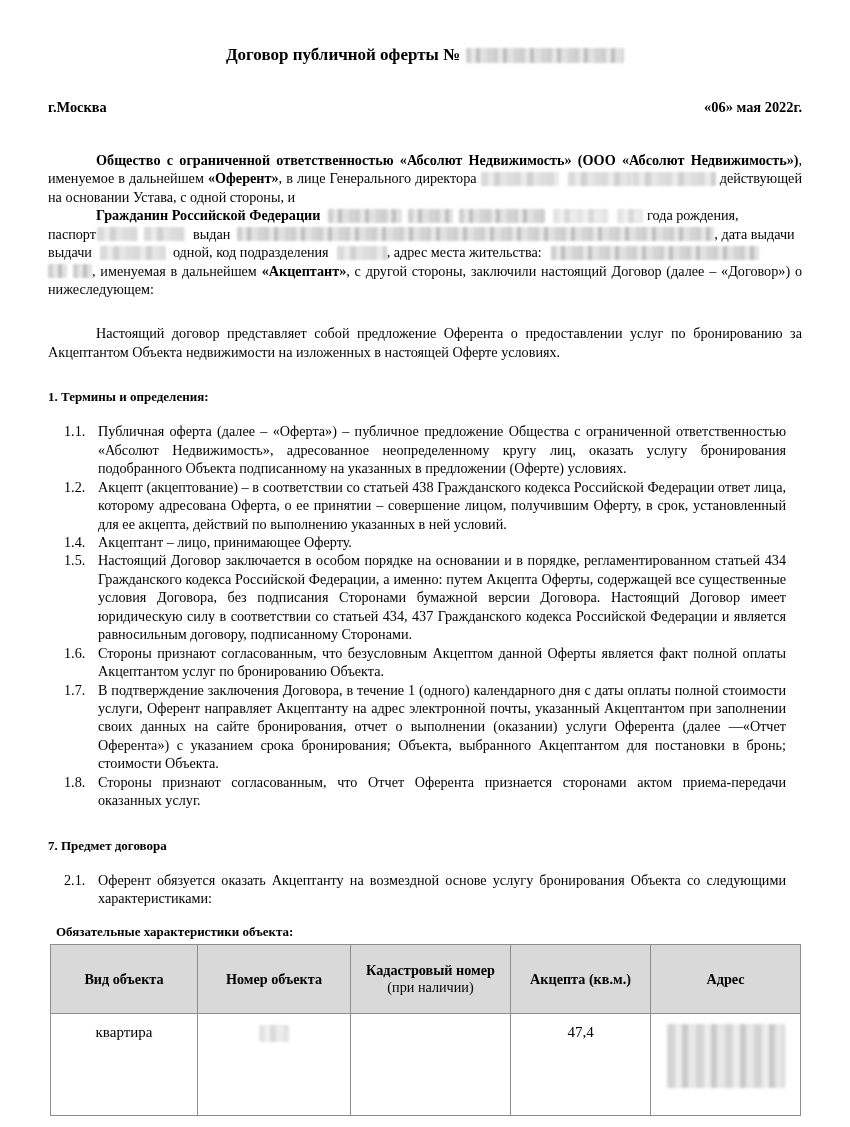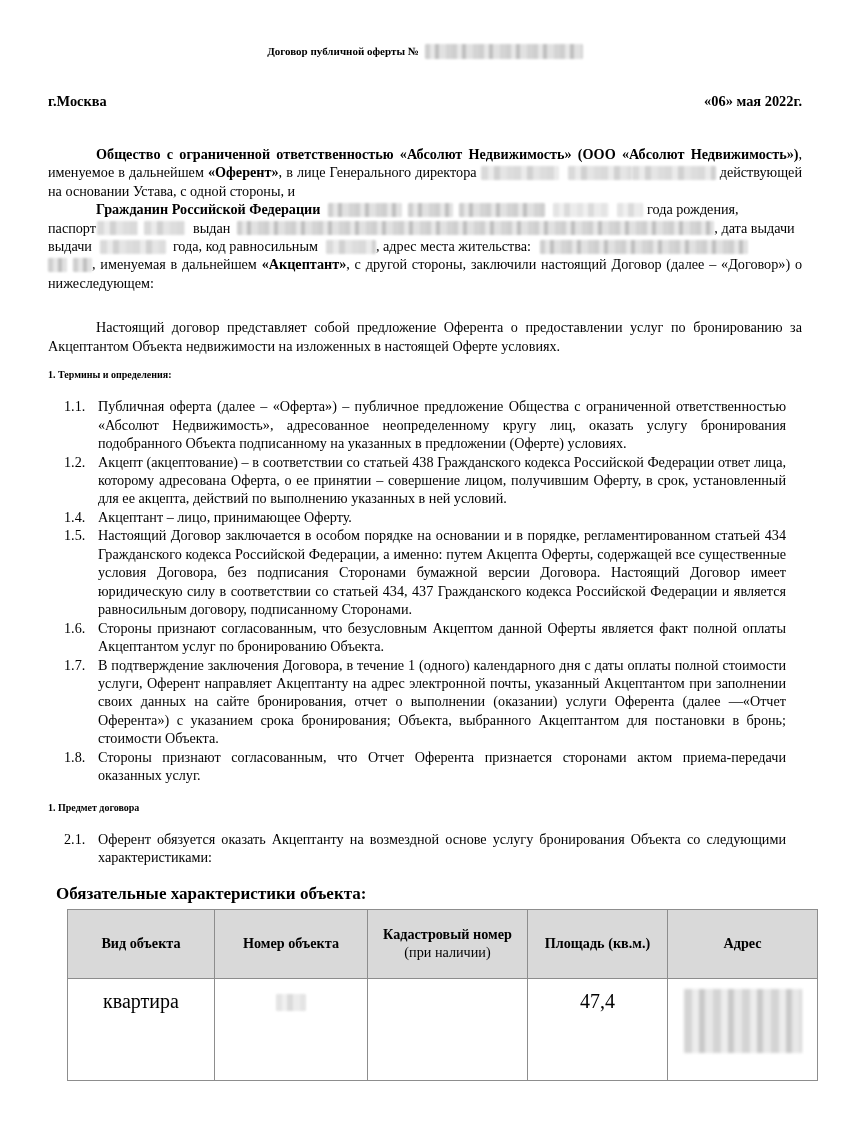--- a/index.html
+++ b/index.html
@@ -74,21 +74,21 @@
         rgba(255,255,255,0.45) 0px, rgba(255,255,255,0.45) 4px,
         rgba(200,200,200,0.25) 4px, rgba(200,200,200,0.25) 9px);
     filter: blur(1.4px);
     border-radius: 1px;
   }
 
   
   .doc-title {
     text-align: center;
     font-weight: bold;
-    font-size: 11px;
+    font-size: 17px;
     margin: 0;
     padding-top: 44px;
     white-space: nowrap;
   }
   .title-line { display: inline-block; }
 
   .place-date {
     display: flex;
     justify-content: space-between;
     align-items: flex-end;
@@ -105,51 +105,51 @@
   .para.indent { text-indent: 48px; }
   .b { font-weight: bold; }
 
   .block-offerent { margin-top: 34px; }
   .block-citizen  { margin-top: 0px; }
   .para-subject   { margin-top: 26px; }
 
   
   .sec-head {
     font-weight: bold;
-    font-size: 10px;
-    margin-top: 13px;
+    font-size: 13px;
+    margin-top: 28px;
     margin-bottom: 0;
   }
   .clauses { margin: 16px; padding: 0; list-style: none; }
   .clause {
     display: flex;
     align-items: flex-start;
     text-align: justify;
   }
   .clause-num {
     flex: 0 0 34px;
     width: 34px;
   }
   .clause-body {
     flex: 1 1 auto;
     text-align: justify;
   }
 
   
   .table-caption {
     font-weight: bold;
-    font-size: 17px;
+    font-size: 13px;
     margin-top: 14px;
     margin-bottom: 4px;
     padding-left: 8px;
   }
   table.obj {
     border-collapse: collapse;
     width: 750px;
-    margin-left: 19px;
+    margin-left: 2px;
     table-layout: fixed;
     border-radius: 30px;
   }
   table.obj th,
   table.obj td {
     border: 1px solid #8d8d8d;
     text-align: center;
     vertical-align: top;
     padding: 0;
   }
@@ -160,21 +160,21 @@
     height: 68px;
     vertical-align: middle;
     line-height: 1.25;
   }
   table.obj th .sub {
     font-weight: normal;
     display: block;
   }
   table.obj td {
     height: 92px;
-    font-size: 20px;
+    font-size: 15px;
     padding-top: 9px;
   }
   .col-kind  { width: 147px; }
   .col-num   { width: 153px; }
   .col-cad   { width: 160px; }
   .col-area  { width: 140px; }
   .col-addr  { width: 150px; }
 </style>
 </head>
 <body>
@@ -192,21 +192,21 @@
 
   <p class="para indent block-offerent">
     <span class="b">Общество с ограниченной ответственностью «Абсолют Недвижимость» (ООО «Абсолют Недвижимость»)</span><span>, именуемое в дальнейшем </span><span class="b">«Оферент»</span><span>, в лице Генерального директора </span><span class="redact" style="width:78px;height:14px;"></span><span style="display:inline-block;width:9px;"></span><span class="redact" style="width:64px;height:14px;"></span><span class="redact" style="width:84px;height:14px;"></span><span> действующей на основании Устава, с одной стороны, и</span>
   </p>
 
   <p class="para indent block-citizen">
     <span class="b">Гражданин Российской Федерации</span><span style="display:inline-block;width:8px;"></span><span class="redact dense" style="width:74px;height:14px;"></span><span style="display:inline-block;width:6px;"></span><span class="redact dense" style="width:45px;height:14px;"></span><span style="display:inline-block;width:6px;"></span><span class="redact dense" style="width:86px;height:14px;"></span><span style="display:inline-block;width:8px;"></span><span class="redact soft" style="width:56px;height:14px;"></span><span style="display:inline-block;width:8px;"></span><span class="redact soft" style="width:26px;height:14px;"></span><span> года рождения,</span>
     <br>
     <span>паспорт</span><span class="redact" style="width:41px;height:14px;margin-left:1px;"></span><span style="display:inline-block;width:6px;"></span><span class="redact" style="width:41px;height:14px;"></span><span style="display:inline-block;width:8px;"></span><span>выдан</span><span class="redact dense" style="width:477px;height:14px;margin-left:7px;"></span><span>, дата выдачи</span>
     <br>
-    <span>выдачи</span><span class="redact" style="width:66px;height:14px;margin-left:8px;"></span><span style="display:inline-block;width:7px;"></span><span>года, код равносильным</span><span class="redact" style="width:50px;height:14px;margin-left:8px;"></span><span>, адрес места жительства:</span><span class="redact dense" style="width:208px;height:14px;margin-left:9px;"></span>
+    <span>выдачи</span><span class="redact" style="width:66px;height:14px;margin-left:8px;"></span><span style="display:inline-block;width:7px;"></span><span>одной, код подразделения</span><span class="redact" style="width:50px;height:14px;margin-left:8px;"></span><span>, адрес места жительства:</span><span class="redact dense" style="width:208px;height:14px;margin-left:9px;"></span>
     <br>
     <span class="redact dense" style="width:19px;height:14px;"></span><span style="display:inline-block;width:6px;"></span><span class="redact dense" style="width:19px;height:14px;"></span><span>, именуемая в дальнейшем </span><span class="b">«Акцептант»</span><span>, с другой стороны, заключили настоящий Договор (далее – «Договор») о нижеследующем:</span>
   </p>
 
   <p class="para indent para-subject">Настоящий договор представляет собой предложение Оферента о предоставлении услуг по бронированию за Акцептантом Объекта недвижимости на изложенных в настоящей Оферте условиях.</p>
 
   <div class="sec-head">1. Термины и определения:</div>
 
   <ul class="clauses">
     <li class="clause">
@@ -232,21 +232,21 @@
     <li class="clause">
       <span class="clause-num">1.7.</span>
       <span class="clause-body">В подтверждение заключения Договора, в течение 1 (одного) календарного дня с даты оплаты полной стоимости услуги, Оферент направляет Акцептанту на адрес электронной почты, указанный Акцептантом при заполнении своих данных на сайте бронирования, отчет о выполнении (оказании) услуги Оферента (далее —«Отчет Оферента») с указанием срока бронирования; Объекта, выбранного Акцептантом для постановки в бронь; стоимости Объекта.</span>
     </li>
     <li class="clause">
       <span class="clause-num">1.8.</span>
       <span class="clause-body">Стороны признают согласованным, что Отчет Оферента признается сторонами актом приема-передачи оказанных услуг.</span>
     </li>
   </ul>
 
-  <div class="sec-head">1. Предмет договора</div>
+  <div class="sec-head">7. Предмет договора</div>
 
   <ul class="clauses">
     <li class="clause">
       <span class="clause-num">2.1.</span>
       <span class="clause-body">Оферент обязуется оказать Акцептанту на возмездной основе услугу бронирования Объекта со следующими характеристиками:</span>
     </li>
   </ul>
 
   <div class="table-caption">Обязательные характеристики объекта:</div>
 
@@ -264,21 +264,21 @@
           <span>Вид объекта</span>
         </th>
         <th>
           <span>Номер объекта</span>
         </th>
         <th>
           <span>Кадастровый номер</span>
           <span class="sub">(при наличии)</span>
         </th>
         <th>
-          <span>Площадь (кв.м.)</span>
+          <span>Акцепта (кв.м.)</span>
         </th>
         <th>
           <span>Адрес</span>
         </th>
       </tr>
     </thead>
     <tbody>
       <tr>
         <td>квартира</td>
         <td>

